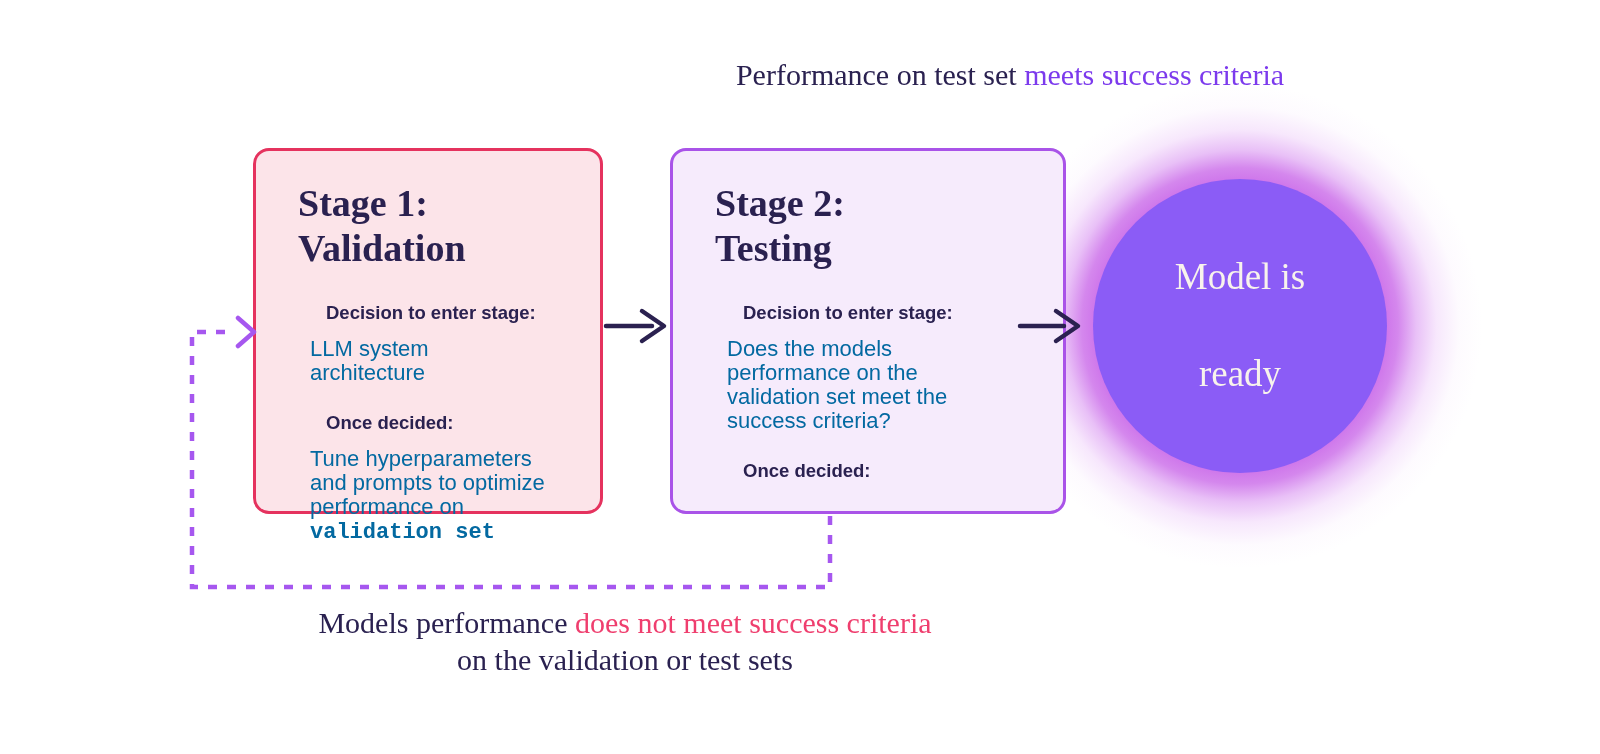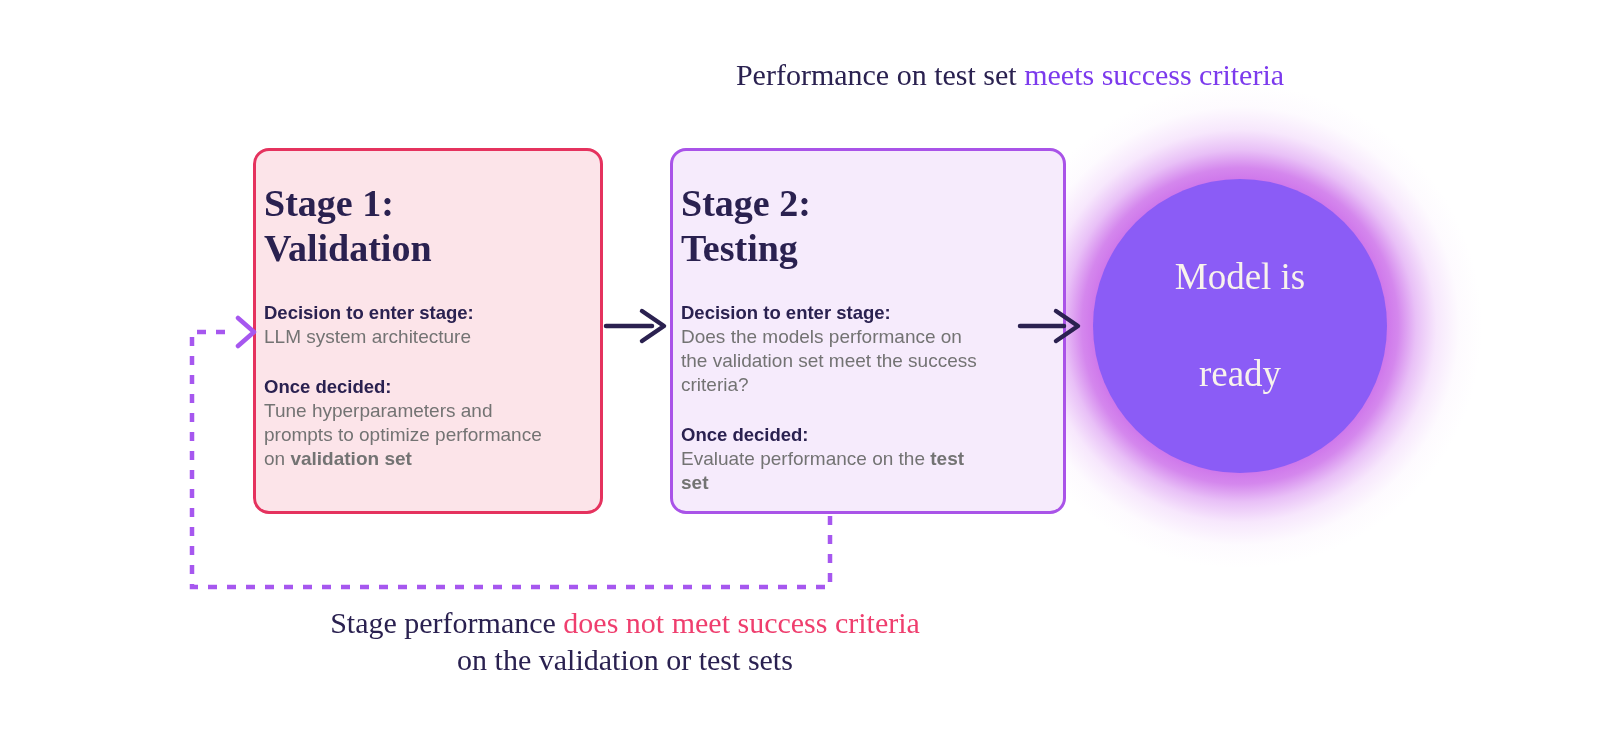--- a/index.html
+++ b/index.html
@@ -31,33 +31,33 @@
   .circle{
     position:absolute;left:1093px;top:179px;width:294px;height:294px;border-radius:50%;
     background:#8b5cf6;z-index:3;display:flex;align-items:center;justify-content:center;
     text-align:center;color:#F8F3EC;
     font-family:"Liberation Serif","DejaVu Serif",serif;font-size:37px;line-height:1.32;
   }
 
   
   .card{
     position:absolute;top:148px;height:366px;box-sizing:border-box;border-radius:16px;
-    padding:22px 8px;z-index:2;
+    padding:22px 42px;z-index:2;
   }
   .card.stage1{left:253px;width:350px;background:#FCE4E9;border:3px solid #E5325E;}
   .card.stage2{left:670px;width:396px;background:#F6EBFC;border:3px solid #A953E8;}
   .card h2{
     font-family:"Liberation Serif","DejaVu Serif",serif;font-weight:600;
     font-size:38px;line-height:1.18;color:#2A2150;margin:8px 0 30px 0;
   }
   .card h2 span{display:block;}
   .blk{margin:0 0 26px 0;max-width:298px;}
-  .blk .label{font-weight:bold;font-size:18.5px;line-height:24px;color:#2A2150;}
-  .blk p{margin:0;font-size:19px;line-height:24px;color:#737373;}
-  .blk p strong{font-weight:bold;}
+  .blk .label{font-weight:bold;font-size:18.5px;line-height:24px;color:#2A2150;margin-left:28px;}
+  .blk p{margin:12px;font-size:22px;line-height:24px;color:#0369a1;}
+  .blk p strong{font-weight:bold;font-family:Liberation Mono, monospace;}
 
   
   svg.overlay{position:absolute;left:0;top:0;z-index:4;pointer-events:none;}
 
   
   .caption-bottom{
     position:absolute;left:225px;top:604px;width:800px;text-align:center;
     font-family:"Liberation Serif","DejaVu Serif",serif;font-size:30px;line-height:37px;color:#2A2150;
   }
   .caption-bottom .hl{color:#EF3E6E;text-align:right;}
@@ -90,21 +90,20 @@
     <h2>
         <span>Stage 2:</span>
         <span>Testing</span>
       </h2>
     <div class="blk">
       <div class="label">Decision to enter stage:</div>
       <p>Does the models performance on the validation set meet the success criteria?</p>
     </div>
     <div class="blk">
       <div class="label">Once decided:</div>
-      <p><span>Evaluate performance on the </span><strong>test set</strong></p>
     </div>
   </section>
 
   <div class="circle">
     <div><span>Model is</span><br><br><span>ready</span></div>
   </div>
 
   <svg class="overlay" width="1600" height="754" viewBox="0 0 1600 754" aria-hidden="true">
     <g stroke="#2B2150" stroke-width="4.5" fill="none" stroke-linecap="round" stroke-linejoin="round">
       <path d="M606 326 H652"></path>
@@ -114,17 +113,17 @@
       <path d="M1020 326 H1064"></path>
       <path d="M1056 311 L1078 326 L1056 341"></path>
     </g>
     <g stroke="#A657EF" stroke-width="4.5" fill="none">
       <path d="M830 516 L830 587 L192 587 L192 332 L230 332" stroke-dasharray="9 10"></path>
       <path d="M238 318 L254 332 L238 346" stroke-linecap="round" stroke-linejoin="round"></path>
     </g>
   </svg>
 
   <div class="caption-bottom">
-    <div><span>Stage performance </span><span class="hl">does not meet success criteria</span></div>
+    <div><span>Models performance </span><span class="hl">does not meet success criteria</span></div>
     <div>on the validation or test sets</div>
   </div>
 
 </div>
 
 </body></html>

